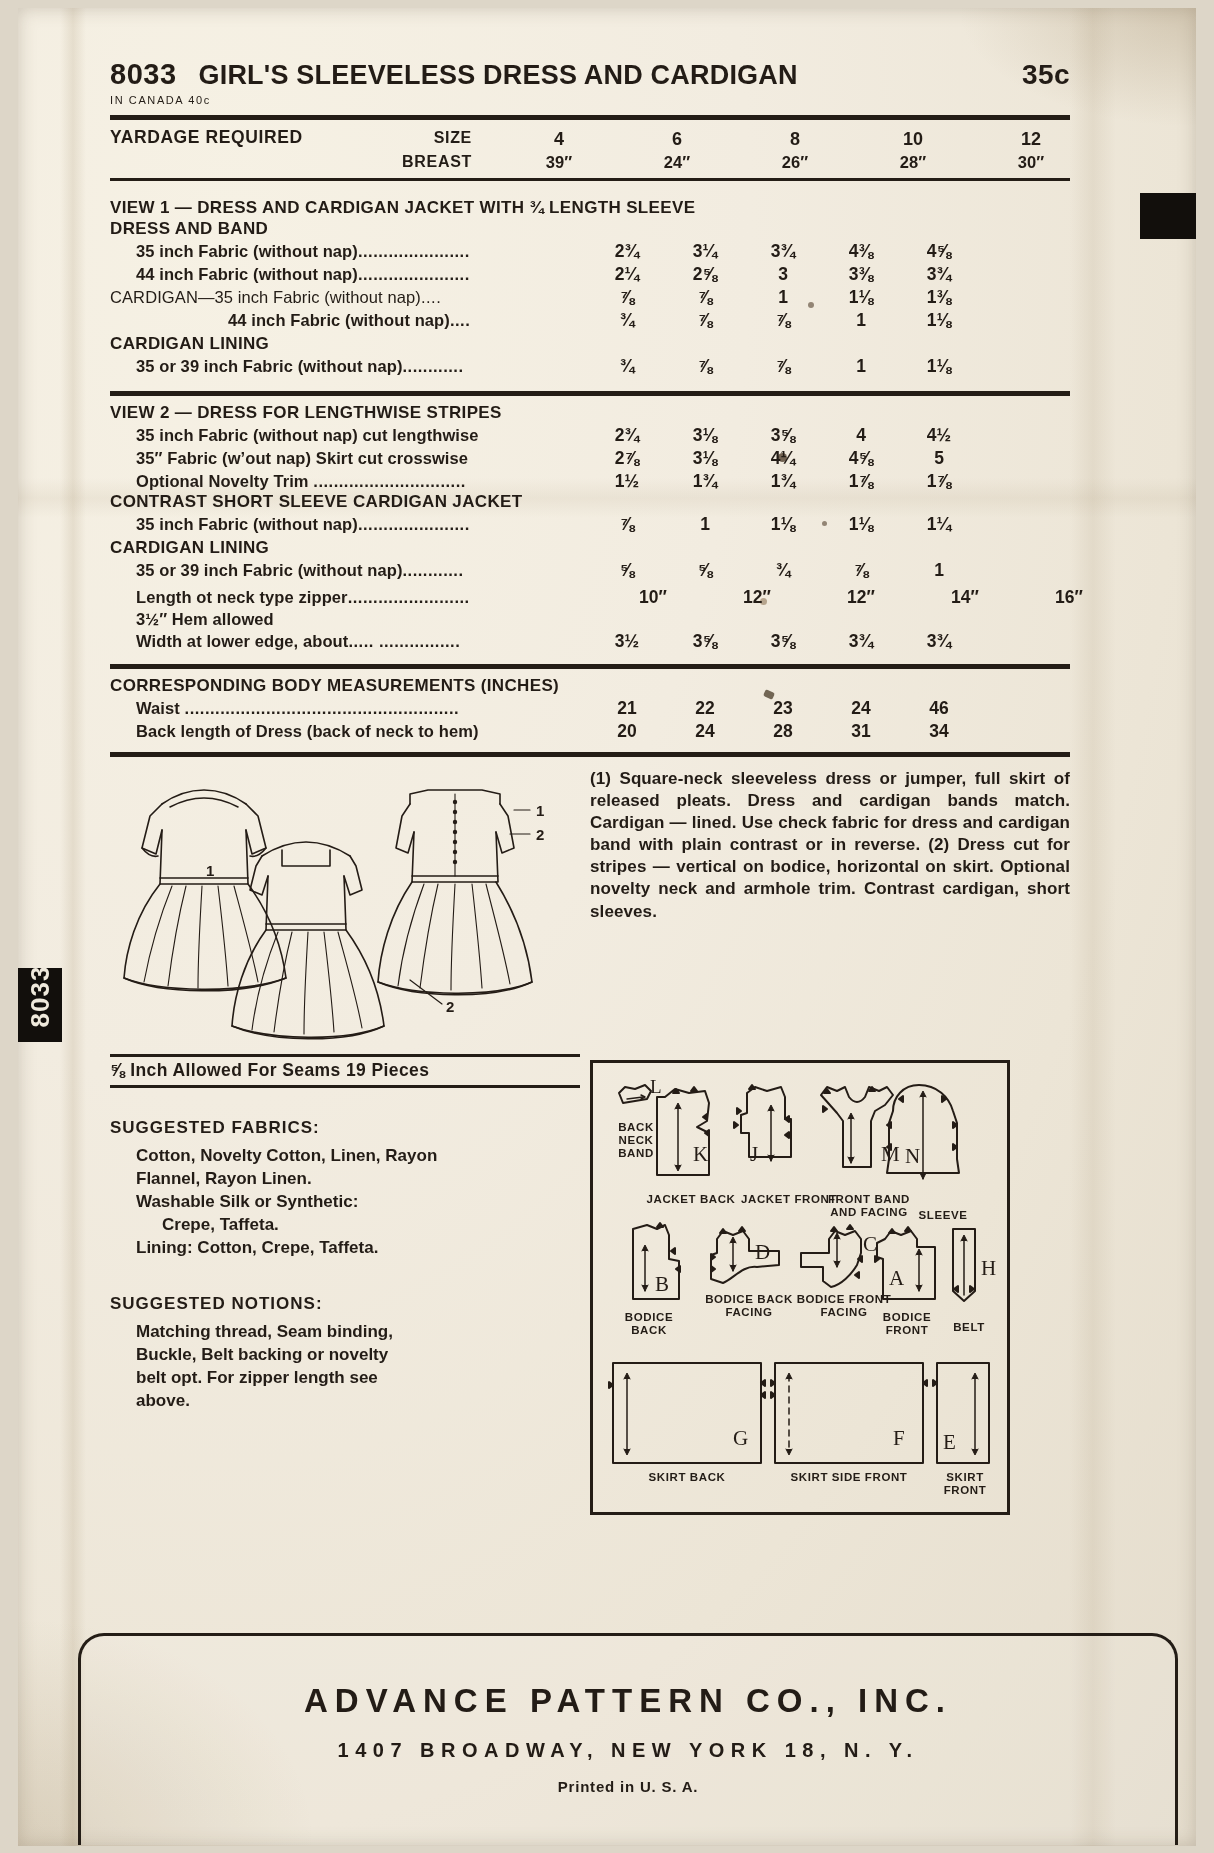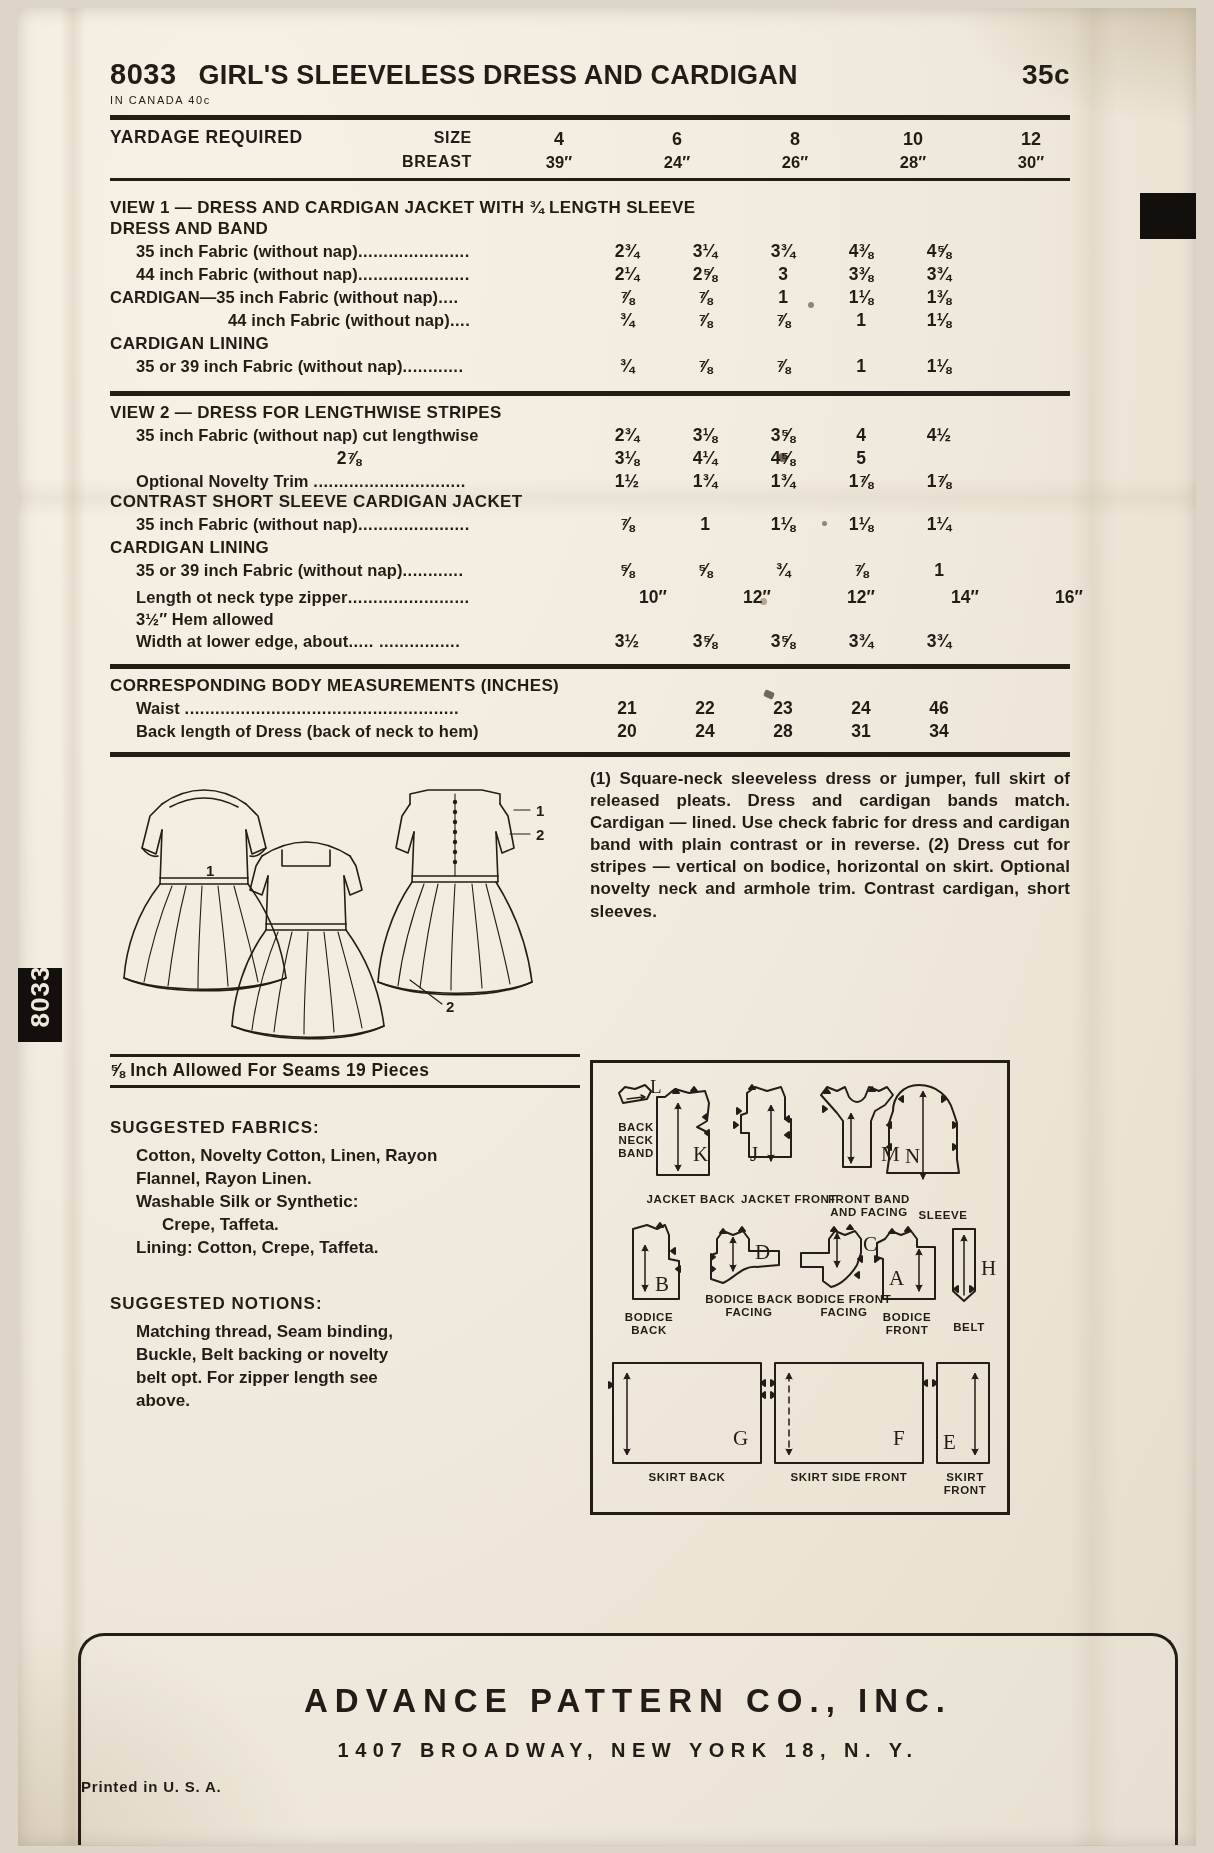--- a/index.html
+++ b/index.html
@@ -135,21 +135,21 @@
     position: absolute;
     left: 60px; top: 1625px;
     width: 1100px; height: 212px;
     border: 3px solid #241d16;
     border-bottom: none;
     border-radius: 26px 26px 0 0;
     background: rgba(255,255,255,.10);
   }
   .f-co  { text-align:center; font-size: 33px; font-weight: bold; letter-spacing: 7px; margin-top: 46px; }
   .f-ad  { text-align:center; font-size: 20px; font-weight: bold; letter-spacing: 6.5px; margin-top: 19px; }
-  .f-pr  { text-align:left; font-size: 15px; font-weight: 600; letter-spacing: .8px; margin-top: 16px; }
+  .f-pr  { text-align:center; font-size: 15px; font-weight: 600; letter-spacing: .8px; margin-top: 16px; }
 
   
   .blktab { position:absolute; background:#120f0c; }
   #tab-right { right: 0; top: 185px; width: 56px; height: 46px; }
   #tab-left  { left: 0;  top: 960px; width: 44px; height: 74px; }
   #tab-left span {
     display:block; color:#efe9dc; font-size: 26px; font-weight: bold;
     transform: rotate(-90deg); margin-top: 22px; letter-spacing: 1px;
   }
   .speck { position:absolute; border-radius: 50%; background: rgba(70,50,30,.55); }
@@ -226,21 +226,21 @@
     </div>
     <div class="drow">
       <div class="lab ind"><span>44 inch Fabric (without nap)</span><span class="dots">......................</span></div>
       <div class="val">2¼</div>
       <div class="val">2⅝</div>
       <div class="val">3</div>
       <div class="val">3⅜</div>
       <div class="val">3¾</div>
     </div>
     <div class="drow">
-      <div class="lab" style="font-weight:bold;"><span>CARDIGAN—35 inch Fabric (without nap)</span><span class="dots">....</span></div>
+      <div class="lab" style="font-weight:normal;"><span>CARDIGAN—35 inch Fabric (without nap)</span><span class="dots">....</span></div>
       <div class="val">⅞</div>
       <div class="val">⅞</div>
       <div class="val">1</div>
       <div class="val">1⅛</div>
       <div class="val">1⅜</div>
     </div>
     <div class="drow">
       <div class="lab ind2"><span>44 inch Fabric (without nap)</span><span class="dots">....</span></div>
       <div class="val">¾</div>
       <div class="val">⅞</div>
@@ -265,20 +265,21 @@
 
     <div class="drow">
       <div class="lab ind"><span>35 inch Fabric (without nap) cut lengthwise</span><span class="dots"></span></div>
       <div class="val">2¾</div>
       <div class="val">3⅛</div>
       <div class="val">3⅝</div>
       <div class="val">4</div>
       <div class="val">4½</div>
     </div>
     <div class="drow">
+      <div class="lab ind"><span>35″ Fabric (w’out nap) Skirt cut crosswise</span><span class="dots"></span></div>
       <div class="val">2⅞</div>
       <div class="val">3⅛</div>
       <div class="val">4¼</div>
       <div class="val">4⅝</div>
       <div class="val">5</div>
     </div>
     <div class="drow">
       <div class="lab ind"><span>Optional Novelty Trim </span><span class="dots">..............................</span></div>
       <div class="val">1½</div>
       <div class="val">1¾</div>

